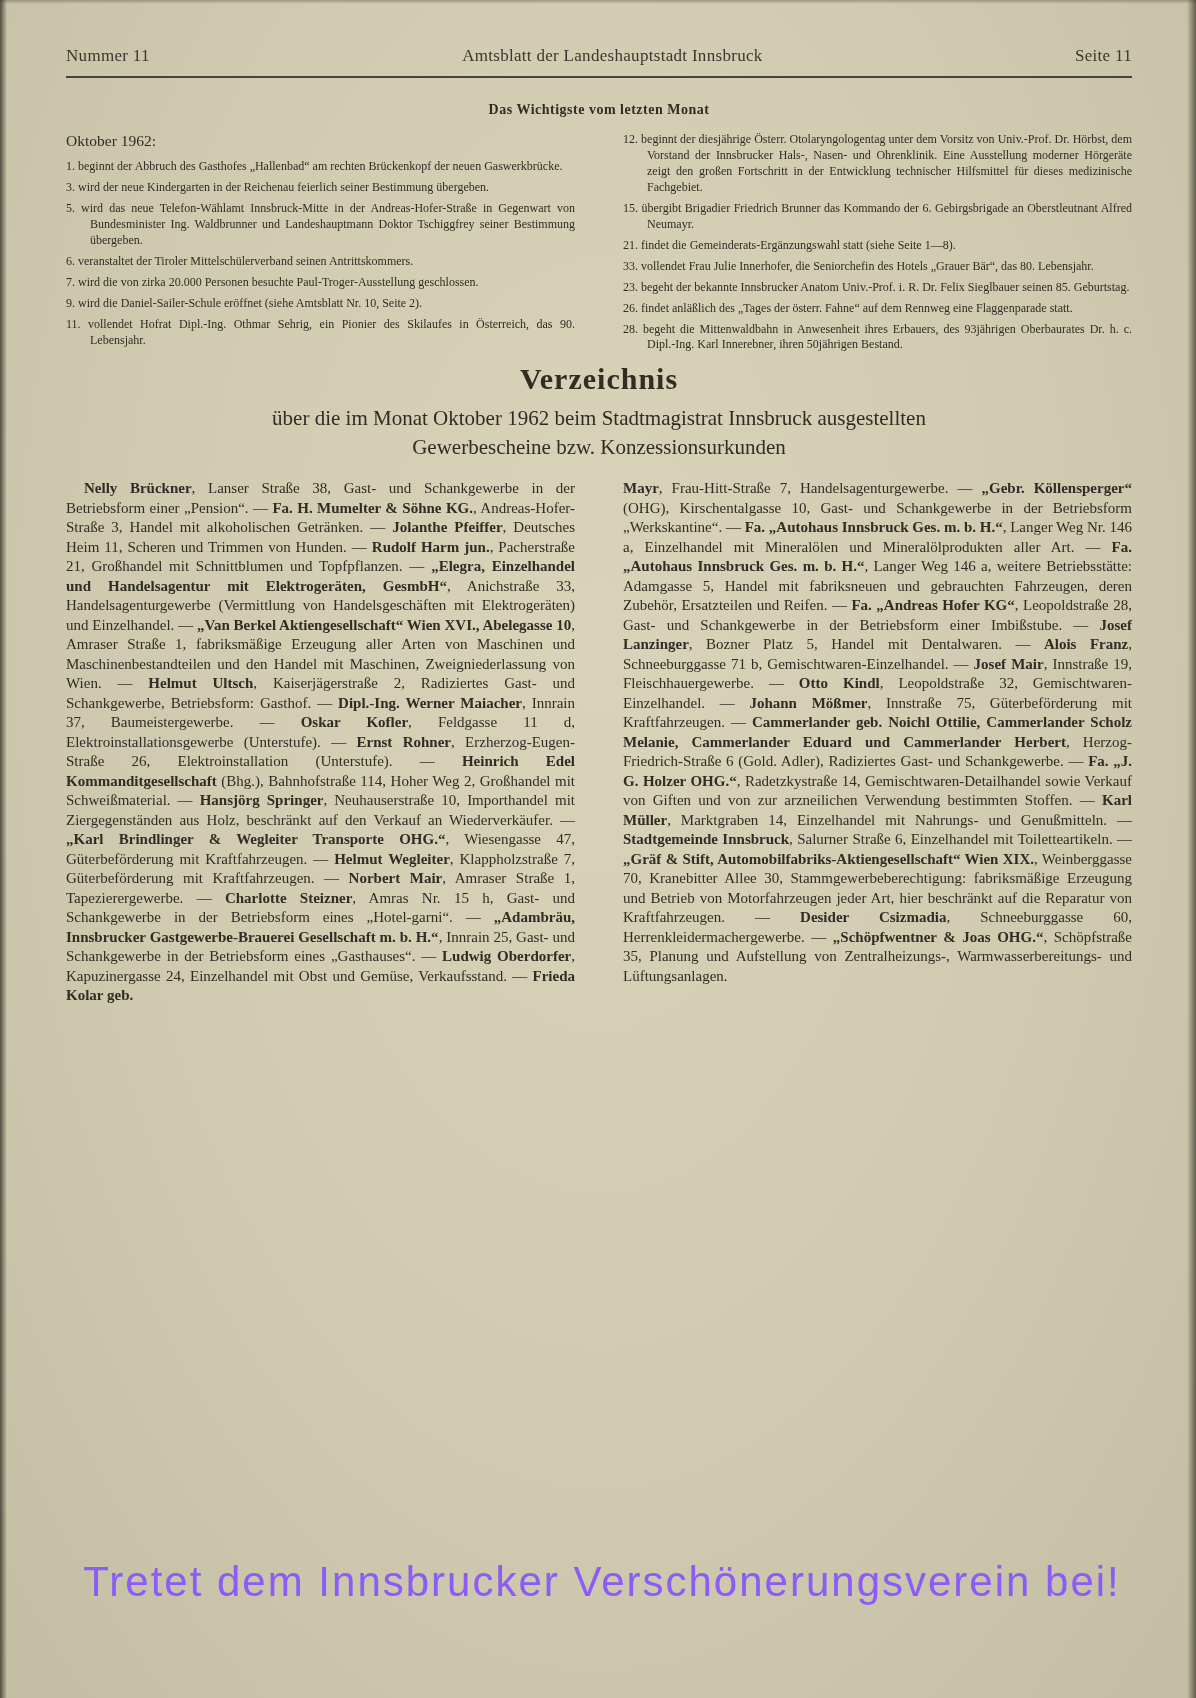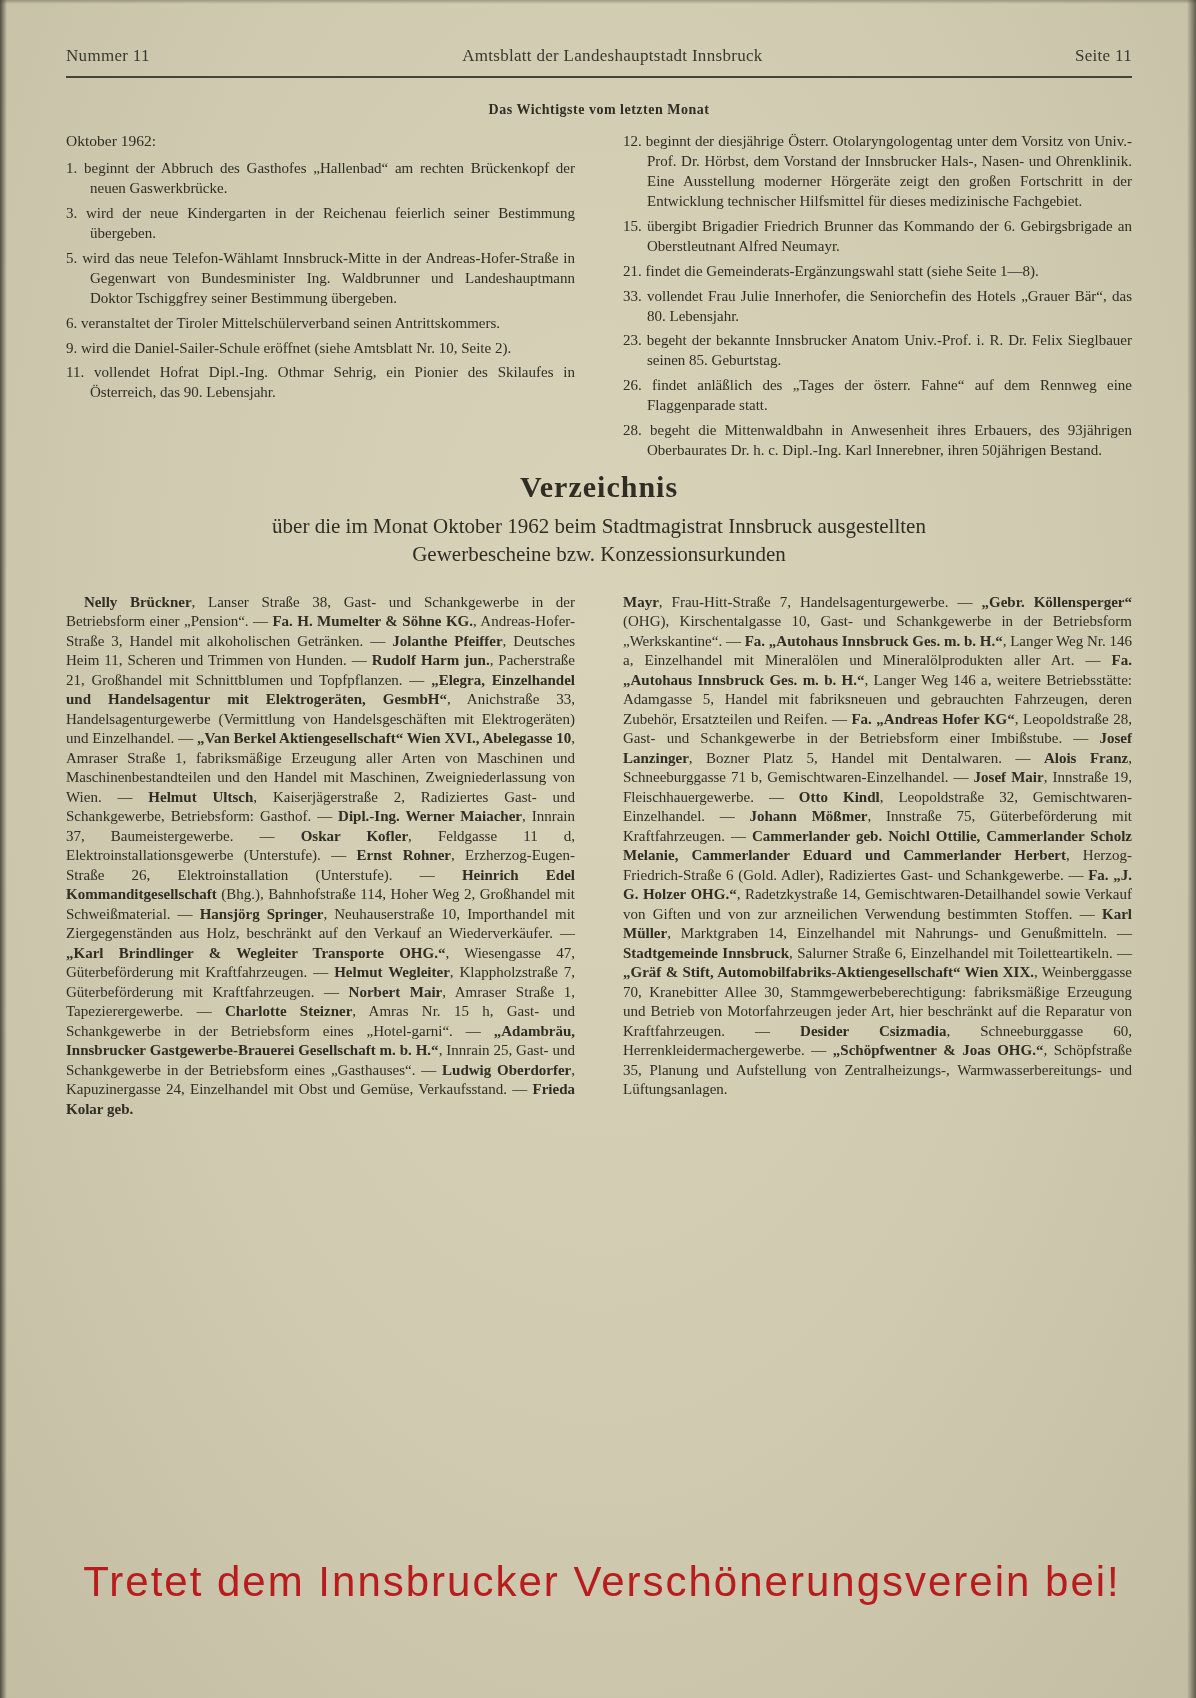--- a/index.html
+++ b/index.html
@@ -27,46 +27,46 @@
     text-align:center; font-size:14px; font-weight:bold;
     letter-spacing:.5px; margin:24px 0 14px;
   }
 
   .cols{ display:flex; gap:48px; }
   .col{ flex:1 1 0; min-width:0; }
 
   .month-heading{ font-size:15.5px; margin-bottom:9px; }
 
   .entry{
-    font-size:15px; line-height:1.33; text-align:justify;
+    font-size:12px; line-height:1.33; text-align:justify;
     padding-left:24px; text-indent:-24px; margin-bottom:5px;
     hyphens:auto;
   }
   .entry .num{ display:inline; }
 
   .reg-title{
     text-align:center; font-size:30px; font-weight:bold;
     letter-spacing:1px; margin-top:4px;
   }
   .reg-subtitle{
     text-align:center; font-size:21px; font-weight:normal;
     line-height:1.35; margin-top:8px;
   }
-  .reg-cols{ margin-top:24px;justify-content:center; }
+  .reg-cols{ margin-top:18px;justify-content:center; }
   .dense{
     font-size:15px; line-height:1.3; text-align:justify; hyphens:auto;
   }
   .dense .bold{ font-weight:bold; }
   .indent-first{ text-indent:18px; }
 
   .banner{
     position:absolute; left:8px; right:0; bottom:92px;
     text-align:center;
     font-family:"Liberation Sans", sans-serif;
-    font-size:42px; letter-spacing:2px; color:#b91c1c;
+    font-size:42px; letter-spacing:2px; color:#8b5cf6;
   }
 </style>
 </head>
 <body>
 
 <div class="edge edge-left"></div>
 <div class="edge edge-right"></div>
 <div class="edge-top"></div>
 
 <header class="masthead">
@@ -85,20 +85,21 @@
 
         <p class="entry"><span class="num">1.</span> <span>beginnt der Abbruch des Gasthofes „Hallenbad“ am rechten Brückenkopf der neuen Gaswerkbrücke.</span></p>
 
         <p class="entry"><span class="num">3.</span> <span>wird der neue Kindergarten in der Reichenau feierlich seiner Bestimmung übergeben.</span></p>
 
 
         <p class="entry"><span class="num">5.</span> <span>wird das neue Telefon-Wählamt Innsbruck-Mitte in der Andreas-Hofer-Straße in Gegenwart von Bundesminister Ing. Waldbrunner und Landeshauptmann Doktor Tschiggfrey seiner Bestimmung übergeben.</span></p>
 
         <p class="entry"><span class="num">6.</span> <span>veranstaltet der Tiroler Mittelschülerverband seinen Antrittskommers.</span></p>
 
+        <p class="entry"><span class="num">7.</span> <span>wird die von zirka 20.000 Personen besuchte Paul-Troger-Ausstellung geschlossen.</span></p>
 
         <p class="entry"><span class="num">9.</span> <span>wird die Daniel-Sailer-Schule eröffnet (siehe Amtsblatt Nr. 10, Seite 2).</span></p>
 
         <p class="entry"><span class="num">11.</span> <span>vollendet Hofrat Dipl.-Ing. Othmar Sehrig, ein Pionier des Skilaufes in Österreich, das 90. Lebensjahr.</span></p>
       </div>
   </div>
   <div class="col">
     <div class="entries">
 
         <p class="entry"><span class="num">12.</span> <span>beginnt der diesjährige Österr. Otolaryngologentag unter dem Vorsitz von Univ.-Prof. Dr. Hörbst, dem Vorstand der Innsbrucker Hals-, Nasen- und Ohrenklinik. Eine Ausstellung moderner Hörgeräte zeigt den großen Fortschritt in der Entwicklung technischer Hilfsmittel für dieses medizinische Fachgebiet.</span></p>

